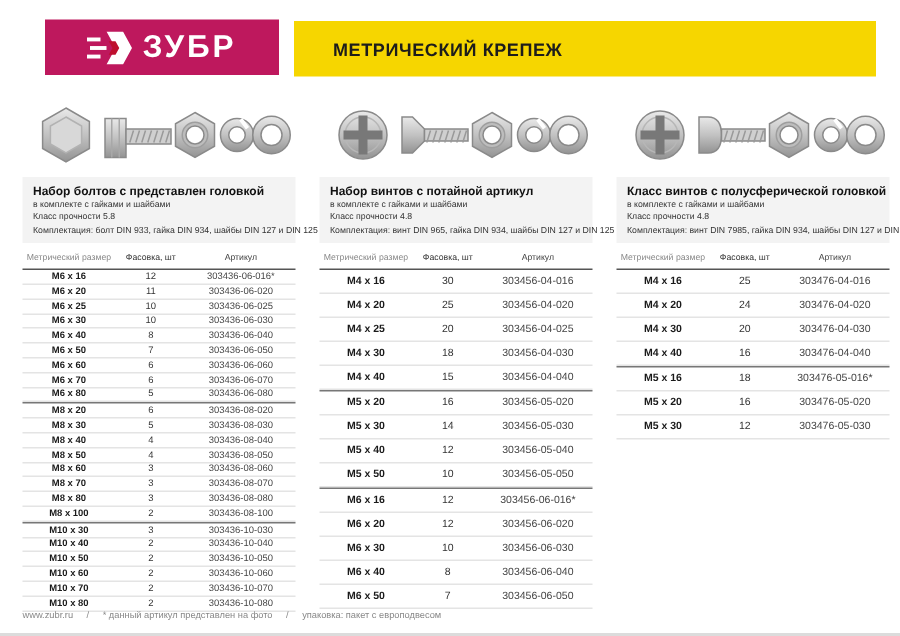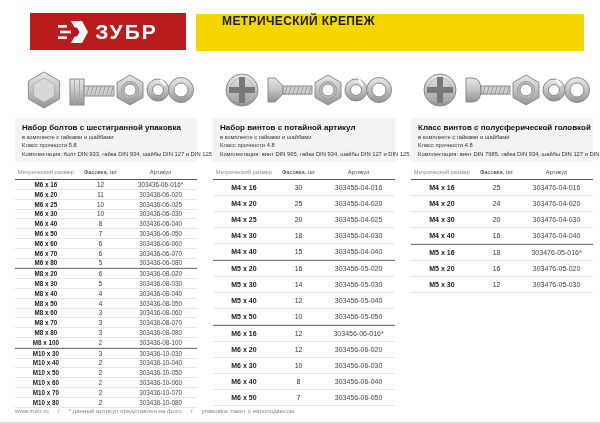--- a/index.html
+++ b/index.html
@@ -3,21 +3,21 @@
 <meta charset="utf-8">
 <style>
   html,body{margin:0;padding:0;}
   .page{position:relative;width:600px;height:424px;background:#fff;overflow:hidden;
         font-family:"Liberation Sans", sans-serif;color:#222;}
   
   .brand-box{position:absolute;left:30px;top:13px;width:156px;height:37px;
              background:#be0f2e;display:flex;align-items:center;justify-content:center;gap:7px;}
   .brand-text{color:#fff;font-weight:bold;font-size:21px;letter-spacing:2px;line-height:1;}
   .banner{position:absolute;left:196px;top:14px;width:388px;height:37px;background:#f6d600;
-          display:flex;}
+          display:flex;align-items:center;}
   .banner-text{margin-left:26px;font-size:12px;font-weight:bold;color:#1d1d1b;letter-spacing:.4px;}
   
   .columns{position:absolute;left:15px;top:62px;width:578px;display:flex;}
   .col{width:182px;flex:0 0 182px;}
   .col + .col{margin-left:16px;}
   .img-wrap{height:56px;display:flex;align-items:center;justify-content:center;}
   .info{background:#f3f3f3;padding:5px 7px 4px 7px;}
   .title{font-size:8px;font-weight:bold;color:#111;line-height:1.25;white-space:nowrap;}
   .sub{font-size:5.8px;color:#333;line-height:1.45;white-space:nowrap;}
   .thead{display:flex;align-items:center;height:15px;margin-top:2px;
@@ -66,21 +66,21 @@
       <path d="M-3,-13 h6 v10 h10 v6 h-10 v10 h-6 v-10 h-10 v-6 h10 z" fill="#787878"></path>
     </g>
     <g id="g-threads">
       <path d="M71,23 l-2.5,8 M75,23 l-2.5,8 M79,23 l-2.5,8 M83,23 l-2.5,8 M87,23 l-2.5,8 M91,23 l-2.5,8 M95,23 l-2.5,8" stroke="#9a9a9a" stroke-width="1" fill="none"></path>
     </g>
   </defs>
 </svg>
 
 <div class="page">
 
-  <div class="brand-box" style="background: #b91c1c;">
+  <div class="brand-box" style="background: #be185d;">
     <svg width="30" height="22" viewBox="0 0 30 22">
       <rect x="0" y="4" width="9" height="2.6" fill="#fff"></rect>
       <rect x="2" y="9.7" width="11" height="2.6" fill="#fff"></rect>
       <rect x="0" y="15.4" width="9" height="2.6" fill="#fff"></rect>
       <polygon points="13,0 24,0 30,11 24,22 13,22 19,11" fill="#fff"></polygon>
       <polygon points="14.5,6.5 19,6.5 21.5,11 19,15.5 14.5,15.5 17,11" fill="#be0f2e"></polygon>
     </svg>
     <span class="brand-text">ЗУБР</span>
   </div>
   <div class="banner" style="background: rgb(246, 214, 0);">
@@ -98,21 +98,21 @@
         <line x1="61.5" y1="15" x2="61.5" y2="41" stroke="#a8a8a8"></line>
         <rect x="66" y="22" width="30" height="10" fill="#cfcfcf" stroke="#8a8a8a"></rect>
         <use href="#g-threads"></use>
         <use href="#g-nut" x="112" y="26"></use>
         <use href="#g-spring" x="140" y="26"></use>
         <use href="#g-washer" x="163" y="26"></use>
       </svg>
 
     </div>
     <div class="info">
-      <div class="title">Набор болтов с шестигранной упаковка</div>
+      <div class="title">Набор болтов с представлен головкой</div>
       <div class="sub">в комплекте с гайками и шайбами</div>
       <div class="sub">Класс прочности 5.8</div>
       <div class="sub">Комплектация: болт DIN 933, гайка DIN 934, шайбы DIN 127 и DIN 125</div>
     </div>
     <div class="thead">
       <span class="c1">Метрический размер</span>
       <span class="c2">Фасовка, шт</span>
       <span class="c3">Артикул</span>
     </div>
     <div class="tbody">

